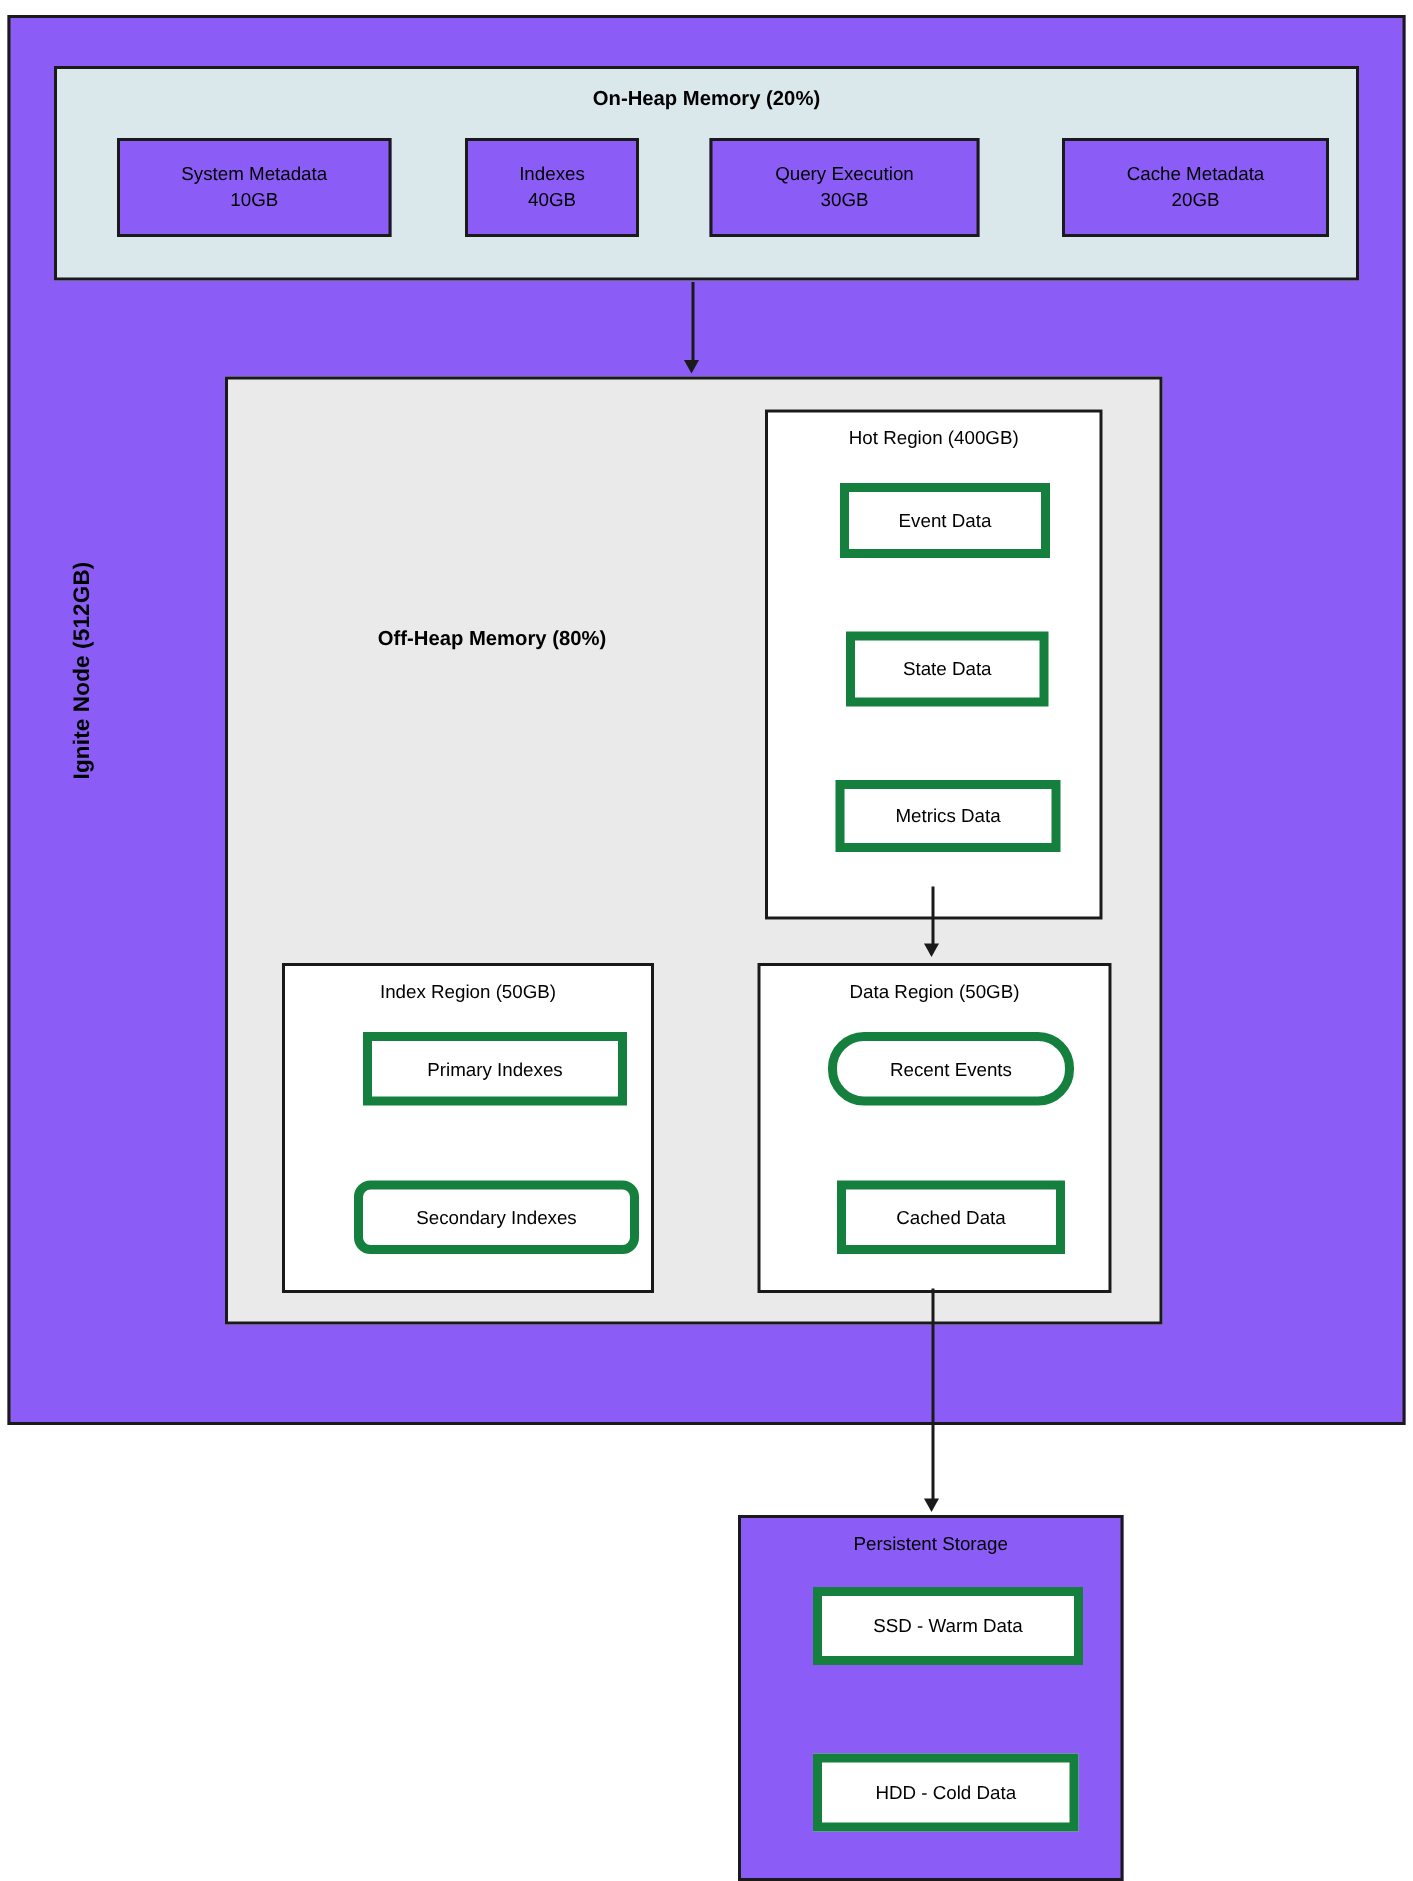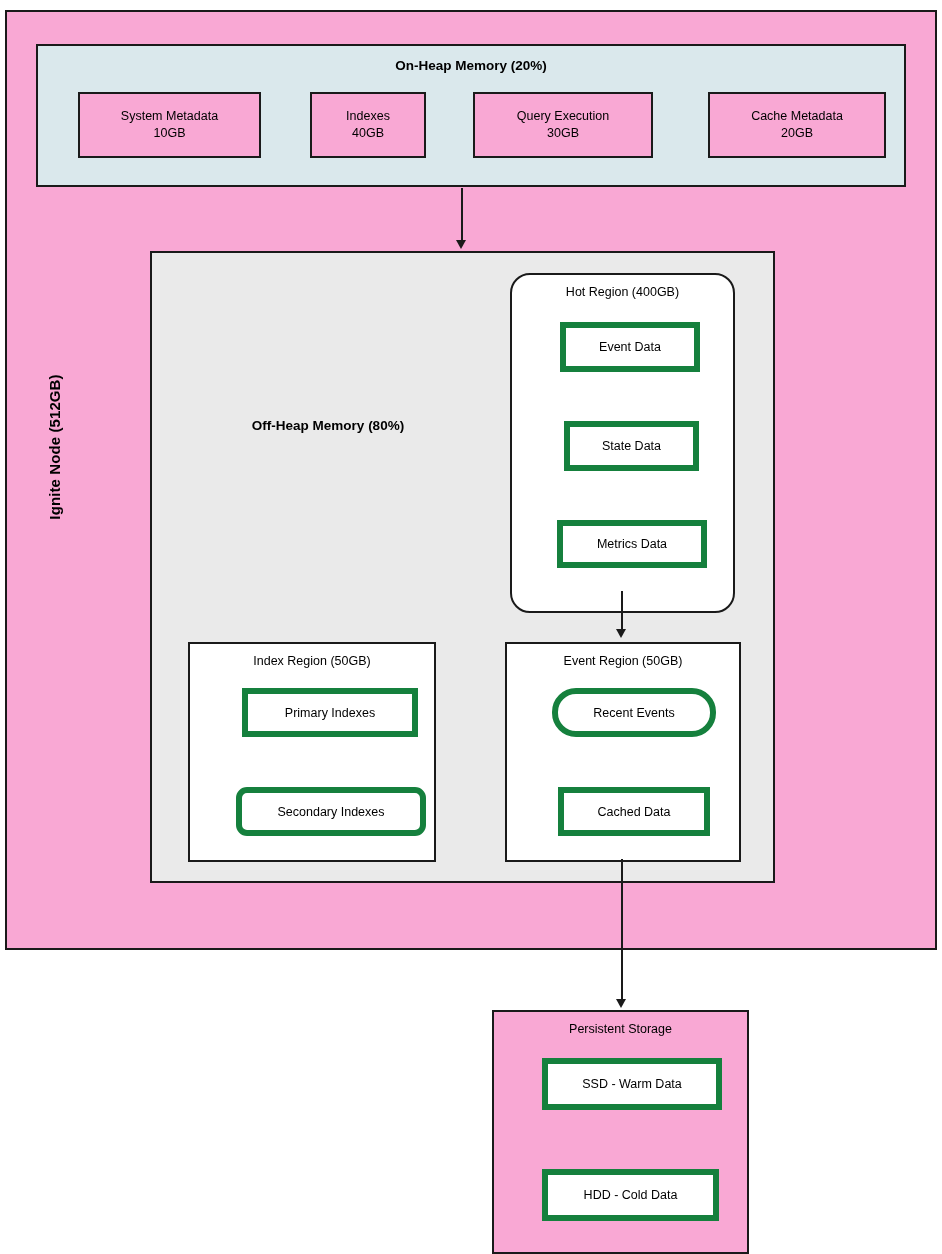--- a/index.html
+++ b/index.html
@@ -16,21 +16,21 @@
     position: relative;
     width: 942px;
     height: 1254px;
     background: #ffffff;
     overflow: hidden;
   }
   .box {
     position: absolute;
     box-sizing: border-box;
     border: 2px solid #1a1a1a;
-    background: #f9a8d4;
+    background: #8b5cf6;
   }
   .label {
     position: absolute;
     box-sizing: border-box;
     text-align: center;
     color: #000000;
     line-height: 1.25;
     white-space: pre-line;
   }
   
@@ -170,21 +170,21 @@
     <span class="cell-text">Query Execution
 30GB</span>
   </div>
   <div class="box onheap-cell" id="onheap-cell-3" style="left: 708px; width: 178px;">
     <span class="cell-text">Cache Metadata
 20GB</span>
   </div>
 
   <div class="box" id="offheap-container">
 
-    <div class="box region" id="region-0" style="left: 358px; top: 20px; width: 225px; height: 340px; border-radius: 20px;">
+    <div class="box region" id="region-0" style="left: 358px; top: 20px; width: 225px; height: 340px;">
       <div class="region-title">Hot Region (400GB)</div>
       <div class="leaf" id="region-0-item-0" style="left: 48px; top: 47px; width: 140px; height: 50px;">
         <span class="leaf-text">Event Data</span>
       </div>
       <div class="leaf" id="region-0-item-2" style="left: 45px; top: 245px; width: 150px; height: 48px;">
         <span class="leaf-text">Metrics Data</span>
       </div>
       <div class="leaf" id="region-0-item-1" style="left: 52px; top: 146px; width: 135px; height: 50px;">
         <span class="leaf-text">State Data</span>
       </div>
@@ -194,21 +194,21 @@
       <div class="region-title">Index Region (50GB)</div>
       <div class="leaf" id="region-1-item-0" style="left: 52px; top: 44px; width: 176px; height: 49px;">
         <span class="leaf-text">Primary Indexes</span>
       </div>
       <div class="leaf" id="region-1-item-1" style="left: 46px; top: 143px; width: 190px; height: 49px; border-radius: 11px;">
         <span class="leaf-text">Secondary Indexes</span>
       </div>
     </div>
 
     <div class="box region" id="region-2" style="left: 353px; top: 389px; width: 236px; height: 220px;">
-      <div class="region-title">Event Region (50GB)</div>
+      <div class="region-title">Data Region (50GB)</div>
       <div class="leaf" id="region-2-item-0" style="left: 45px; top: 44px; width: 164px; height: 49px; border-radius: 24px;">
         <span class="leaf-text">Recent Events</span>
       </div>
       <div class="leaf" id="region-2-item-1" style="left: 51px; top: 143px; width: 152px; height: 49px;">
         <span class="leaf-text">Cached Data</span>
       </div>
     </div>
 
   </div>
   <div class="label" id="offheap-title">Off-Heap Memory (80%)</div>

